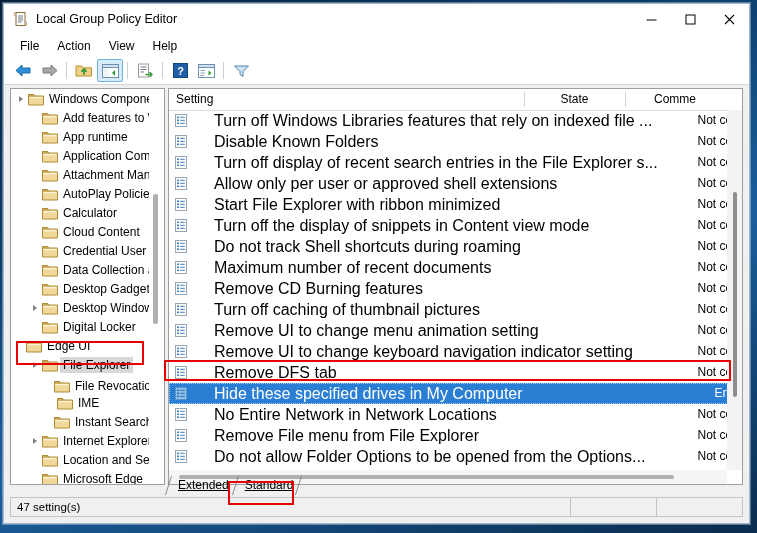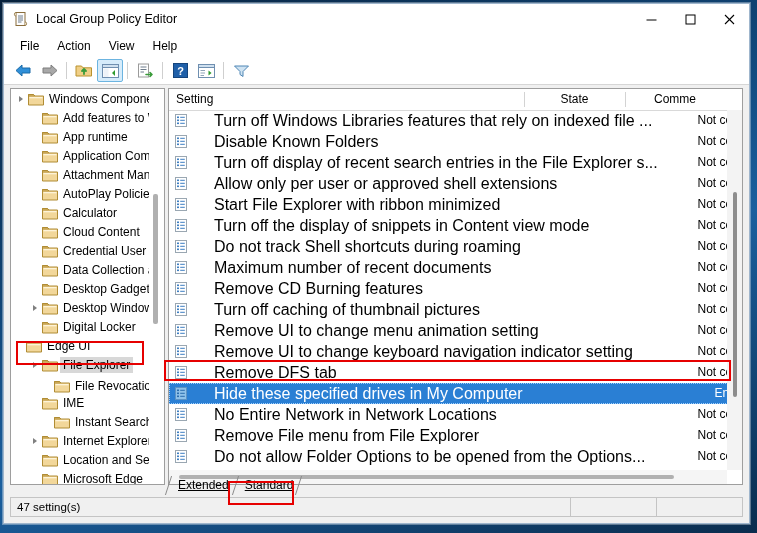--- a/index.html
+++ b/index.html
@@ -360,21 +360,21 @@
           </div>
           <div class="tree-row" style="padding-left: 28px; align-items: flex-end;">
             <span class="tw"></span>
             <span class="folder"><svg width="16" height="14" viewBox="0 0 16 14">
                 <path d="M0.5 2.5 L5.5 2.5 L6.8 4 L15.5 4 L15.5 13 L0.5 13 Z" fill="#f2d79a" stroke="#b08c34" stroke-width="1"></path>
                 <path d="M0.5 2.5 L5.5 2.5 L6.8 4 L0.5 4 Z" fill="#e3c277" stroke="#b08c34" stroke-width="1"></path>
                 <rect x="1.5" y="5" width="13" height="1.3" fill="#fdf3d8"></rect>
               </svg></span>
             <span class="tree-label">File Revocation</span>
           </div>
-          <div class="tree-row" style="padding-left: 16px;">
+          <div class="tree-row" style="padding-left: 31px;">
             <span class="tw"></span>
             <span class="folder"><svg width="16" height="14" viewBox="0 0 16 14">
                 <path d="M0.5 2.5 L5.5 2.5 L6.8 4 L15.5 4 L15.5 13 L0.5 13 Z" fill="#f2d79a" stroke="#b08c34" stroke-width="1"></path>
                 <path d="M0.5 2.5 L5.5 2.5 L6.8 4 L0.5 4 Z" fill="#e3c277" stroke="#b08c34" stroke-width="1"></path>
                 <rect x="1.5" y="5" width="13" height="1.3" fill="#fdf3d8"></rect>
               </svg></span>
             <span class="tree-label">IME</span>
           </div>
           <div class="tree-row" style="padding-left: 28px;">
             <span class="tw"></span>

